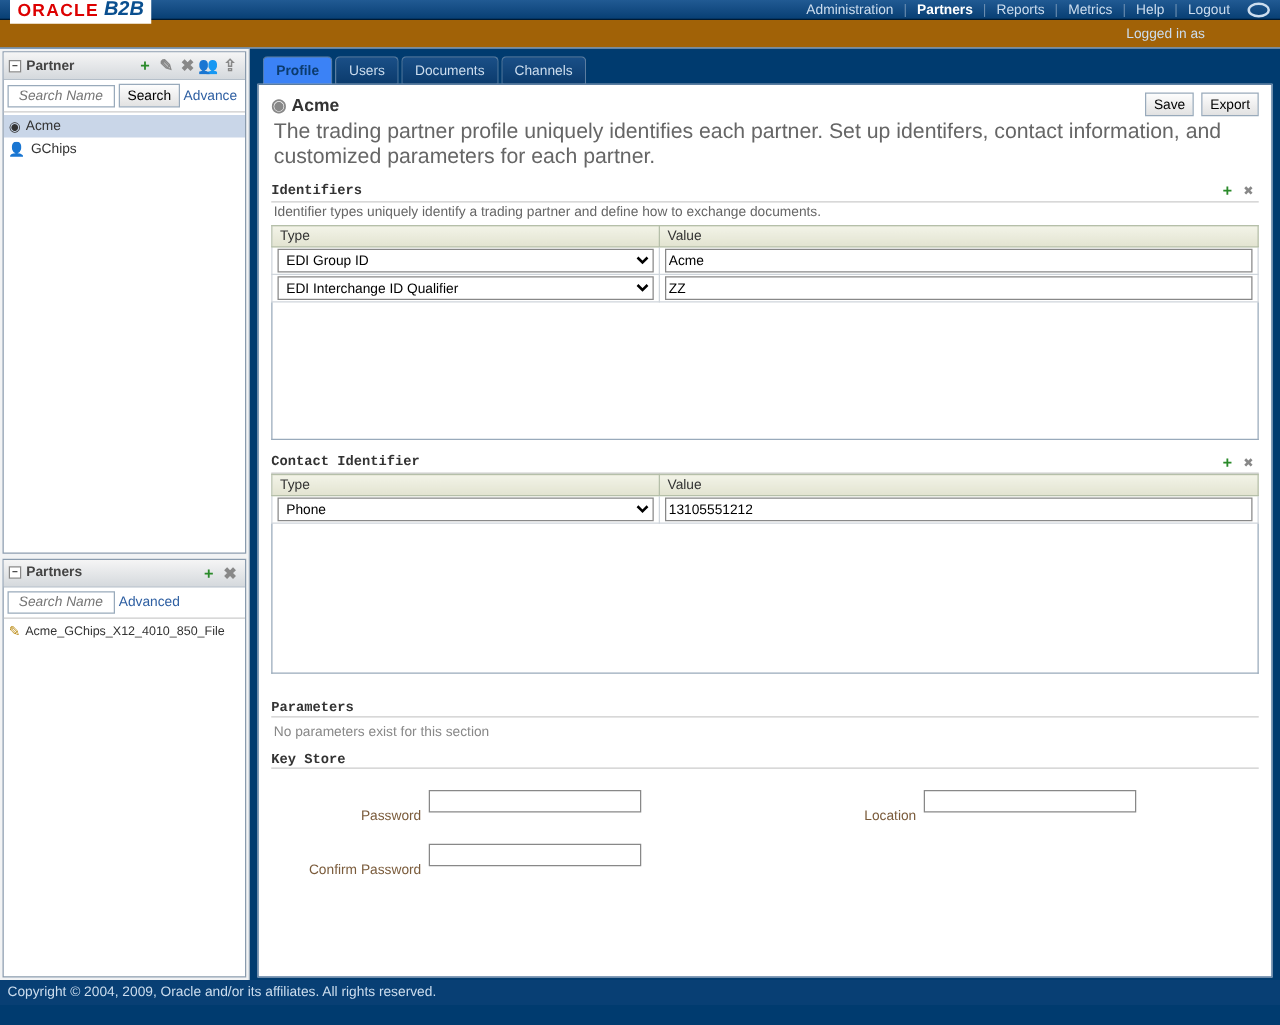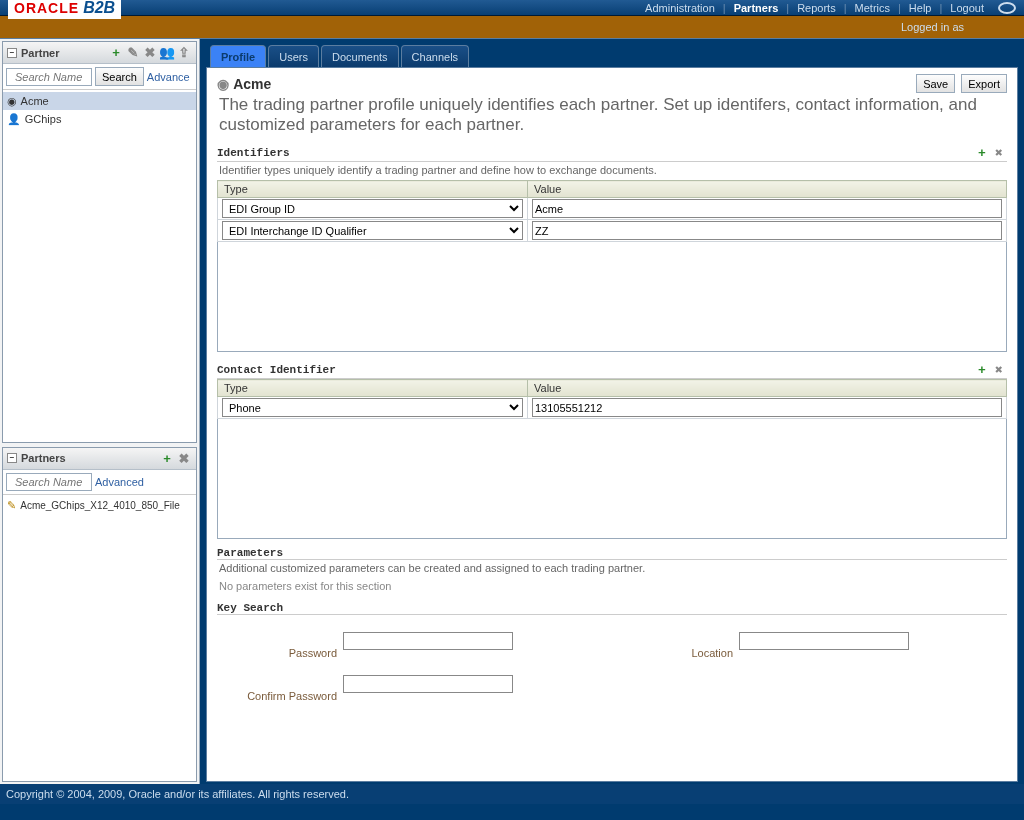--- a/index.html
+++ b/index.html
@@ -401,28 +401,27 @@
           <th>Value</th>
         </tr>
         <tr>
           <td><select class="cell"><option>Phone</option></select></td>
           <td><input class="cell" value="13105551212" style=""></td>
         </tr>
       </tbody>
         </table>
       <div class="grid-body short"></div>
 
-      <div class="section-head" style="margin-top:8px">
+      <div class="section-head" style="margin-top:22px">
         <span>Parameters</span>
       </div>
-      <div class="section-desc">Additional customized parameters can be created and assigned to each trading partner.</div>
       <div class="params-empty">No parameters exist for this section</div>
 
       <div class="section-head">
-        <span>Key Search</span>
+        <span>Key Store</span>
       </div>
       <div class="keystore">
         <div class="ks-row">
           <div class="ks-field">
             <label>Password</label>
             <input type="password" style="">
           </div>
           <div class="ks-field" style="margin-left:120px">
             <label style="width:60px">Location</label>
             <input type="text" style="">

